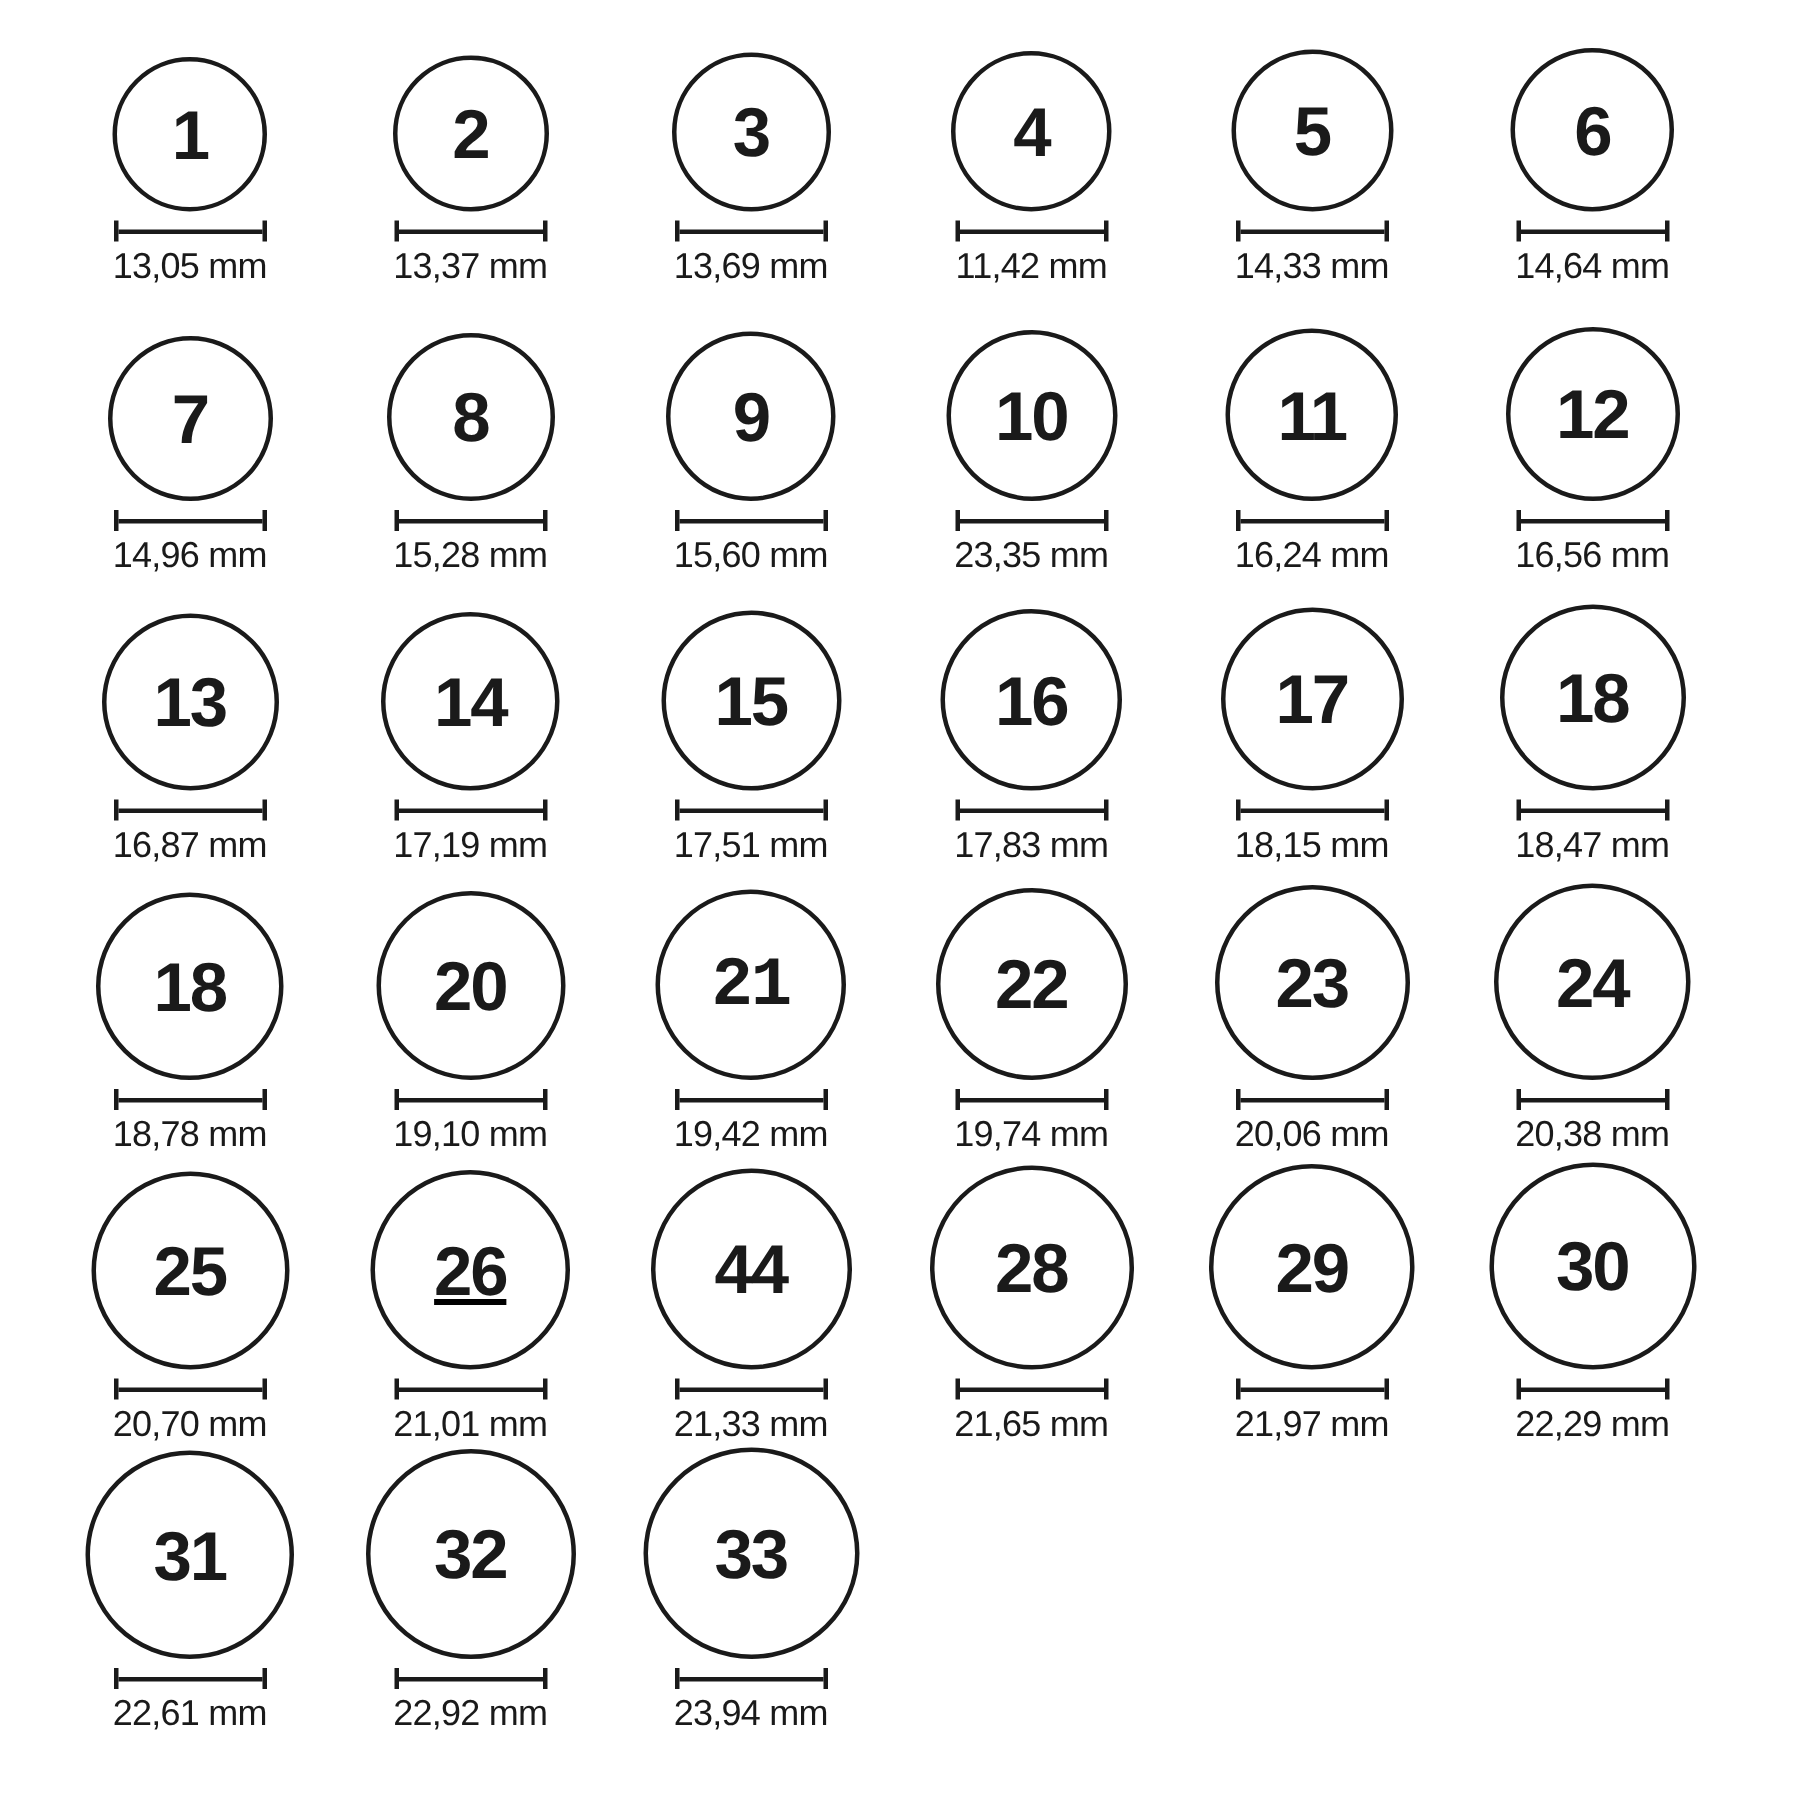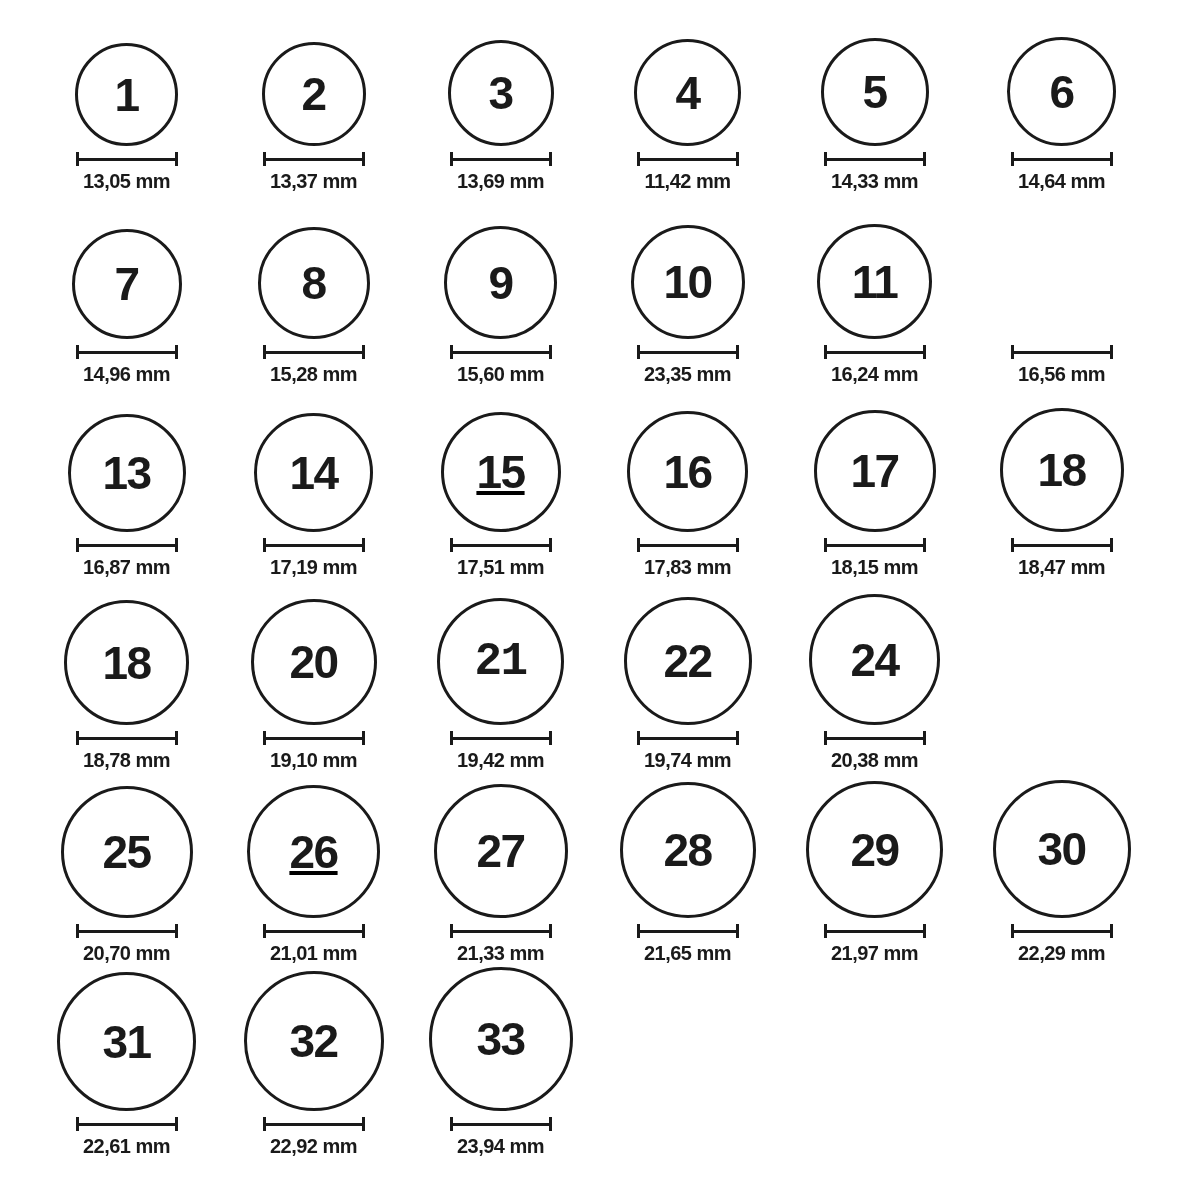--- a/index.html
+++ b/index.html
@@ -57,22 +57,22 @@
     background: #1a1a1a;
     flex: 0 0 auto;
   }
   .rline {
     flex: 1 1 auto;
     height: 3px;
     background: #1a1a1a;
   }
   .label {
     margin-top: 3px;
-    font-size: 20px;
-    font-weight: 700;
+    font-size: 24px;
+    font-weight: 400;
     letter-spacing: -0.5px;
     color: #1a1a1a;
     line-height: 1.2;
     white-space: nowrap;
   }
 </style>
 </head>
 <body>
 
 <div class="chart">
@@ -196,20 +196,23 @@
           <span class="num">11</span>
         </div>
       <div class="ruler">
           <span class="tick"></span>
           <span class="rline"></span>
           <span class="tick"></span>
         </div>
       <div class="label">16,24 mm</div>
     </div>
     <div class="cell">
+      <div class="circle" style="width: 116px; height: 116px;">
+          <span class="num">12</span>
+        </div>
       <div class="ruler">
           <span class="tick"></span>
           <span class="rline"></span>
           <span class="tick"></span>
         </div>
       <div class="label">16,56 mm</div>
     </div>
   </div>
 
   <div class="row">
@@ -229,21 +232,21 @@
           <span class="num">14</span>
         </div>
       <div class="ruler">
           <span class="tick"></span>
           <span class="rline"></span>
           <span class="tick"></span>
         </div>
       <div class="label">17,19 mm</div>
     </div>
     <div class="cell">
-      <div class="circle" style="width: 120px; height: 120px; text-decoration: underline;">
+      <div class="circle" style="width: 120px; height: 120px;">
           <span class="num">15</span>
         </div>
       <div class="ruler">
           <span class="tick"></span>
           <span class="rline"></span>
           <span class="tick"></span>
         </div>
       <div class="label">17,51 mm</div>
     </div>
     <div class="cell">
@@ -320,20 +323,31 @@
           <span class="num">22</span>
         </div>
       <div class="ruler">
           <span class="tick"></span>
           <span class="rline"></span>
           <span class="tick"></span>
         </div>
       <div class="label">19,74 mm</div>
     </div>
     <div class="cell">
+      <div class="circle" style="width: 130px; height: 130px;">
+          <span class="num">23</span>
+        </div>
+      <div class="ruler">
+          <span class="tick"></span>
+          <span class="rline"></span>
+          <span class="tick"></span>
+        </div>
+      <div class="label">20,06 mm</div>
+    </div>
+    <div class="cell">
       <div class="circle" style="width: 131px; height: 131px;">
           <span class="num">24</span>
         </div>
       <div class="ruler">
           <span class="tick"></span>
           <span class="rline"></span>
           <span class="tick"></span>
         </div>
       <div class="label">20,38 mm</div>
     </div>
@@ -357,21 +371,21 @@
         </div>
       <div class="ruler">
           <span class="tick"></span>
           <span class="rline"></span>
           <span class="tick"></span>
         </div>
       <div class="label">21,01 mm</div>
     </div>
     <div class="cell">
       <div class="circle" style="width: 134px; height: 134px;">
-          <span class="num">27</span>
+          <span class="num">44</span>
         </div>
       <div class="ruler">
           <span class="tick"></span>
           <span class="rline"></span>
           <span class="tick"></span>
         </div>
       <div class="label">21,33 mm</div>
     </div>
     <div class="cell">
       <div class="circle" style="width: 136px; height: 136px;">

